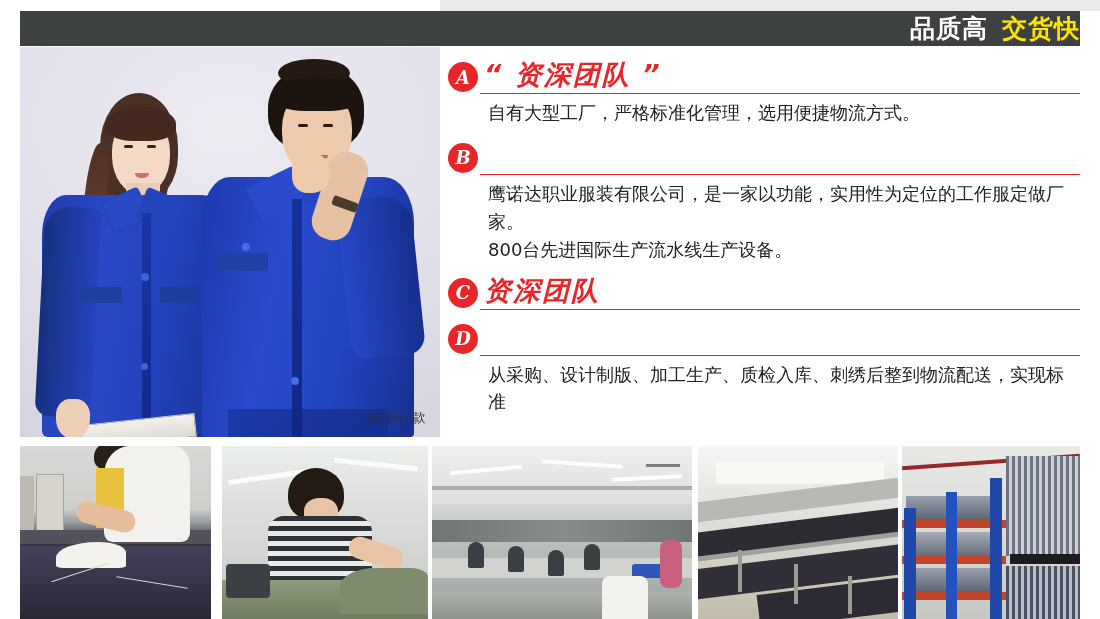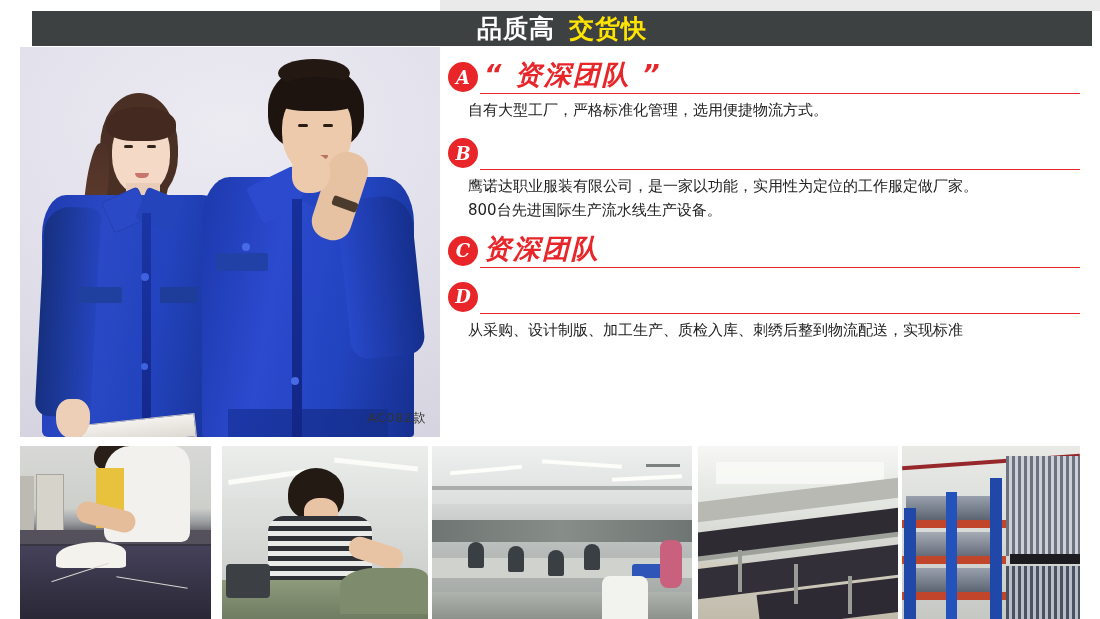--- a/index.html
+++ b/index.html
@@ -13,23 +13,23 @@
   .page { position:relative; width:1100px; height:619px; background:#fff; }
 
   
   .top-strip {
     position:absolute; left:440px; top:0; width:660px; height:11px;
     background:#eaeaea;
   }
 
   
   .header-bar {
-    position:absolute; left:32px; top:11px; width:1060px; height:35px;
+    position:absolute; left:20px; top:11px; width:1060px; height:35px;
     background:#3d4142;
-    display:flex; align-items:center; justify-content:center;
+    display:flex; align-items:center; justify-content:flex-end;
   }
   .header-bar .h-white {
     color:#ffffff; font-size:25px; font-weight:bold; letter-spacing:1px;
     line-height:1; font-family:"DejaVu Sans","Liberation Sans",sans-serif;
   }
   .header-bar .h-yellow {
     color:#ffe400; font-size:25px; font-weight:bold; letter-spacing:1px;
     line-height:1; margin-left:14px;
     font-family:"DejaVu Sans","Liberation Sans",sans-serif;
   }
@@ -195,22 +195,22 @@
     font-family:"DejaVu Sans","Liberation Sans",sans-serif;
     font-style:italic;
     letter-spacing:2px;
     line-height:1.1;
     white-space:nowrap;
   }
   .rule {
     height:1px; background:#e8262a; margin:1px 0 5px 32px;
   }
   .feature-body {
-    margin-left:20px;
-    color:#222; font-size:15px; line-height:1.55;
+    margin-left:40px;
+    color:#222; font-size:18px; line-height:1.55;
     font-family:"DejaVu Sans","Liberation Sans",sans-serif;
   }
   .feature-body p { margin:0; }
 
   
   .f1 { margin-bottom:14px; }
   .f2 { margin-bottom:12px; }
   .f3 { margin-bottom:12px; }
   .f4 { margin-bottom:0; }
 

